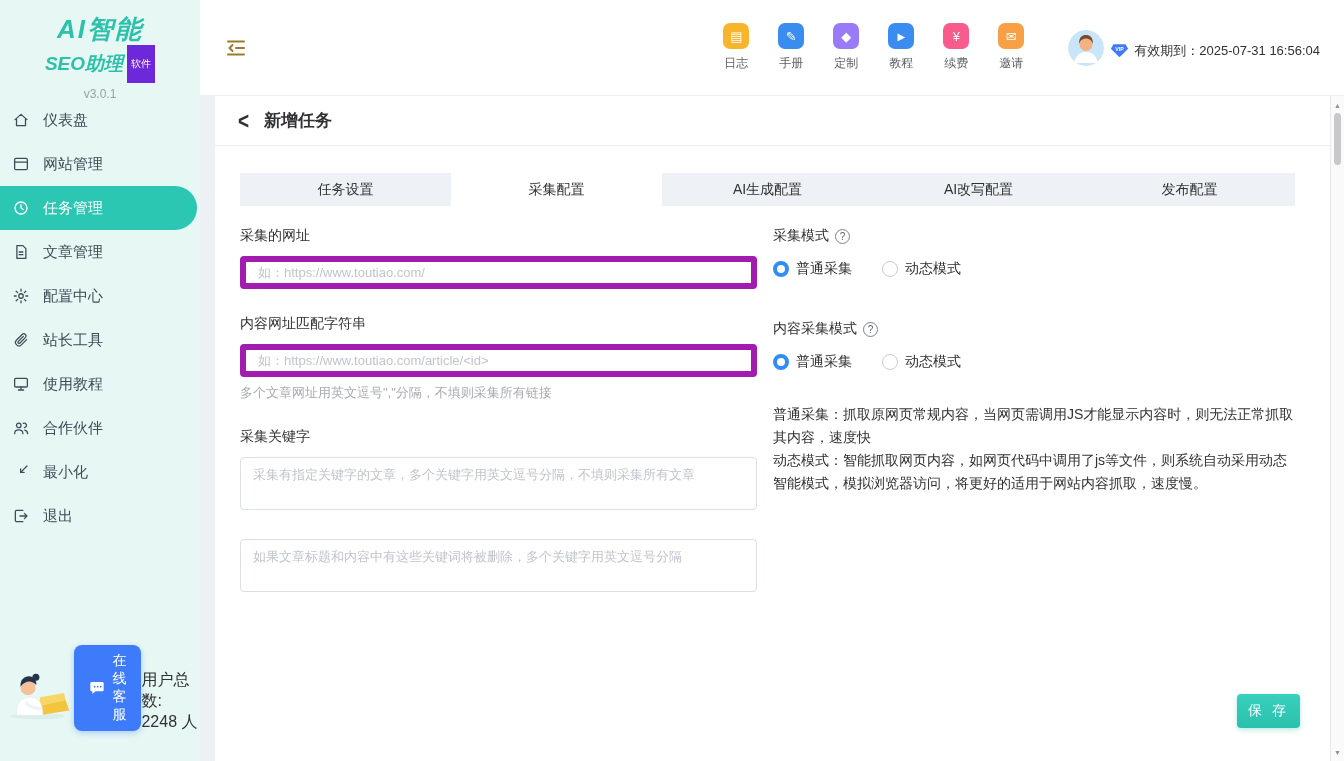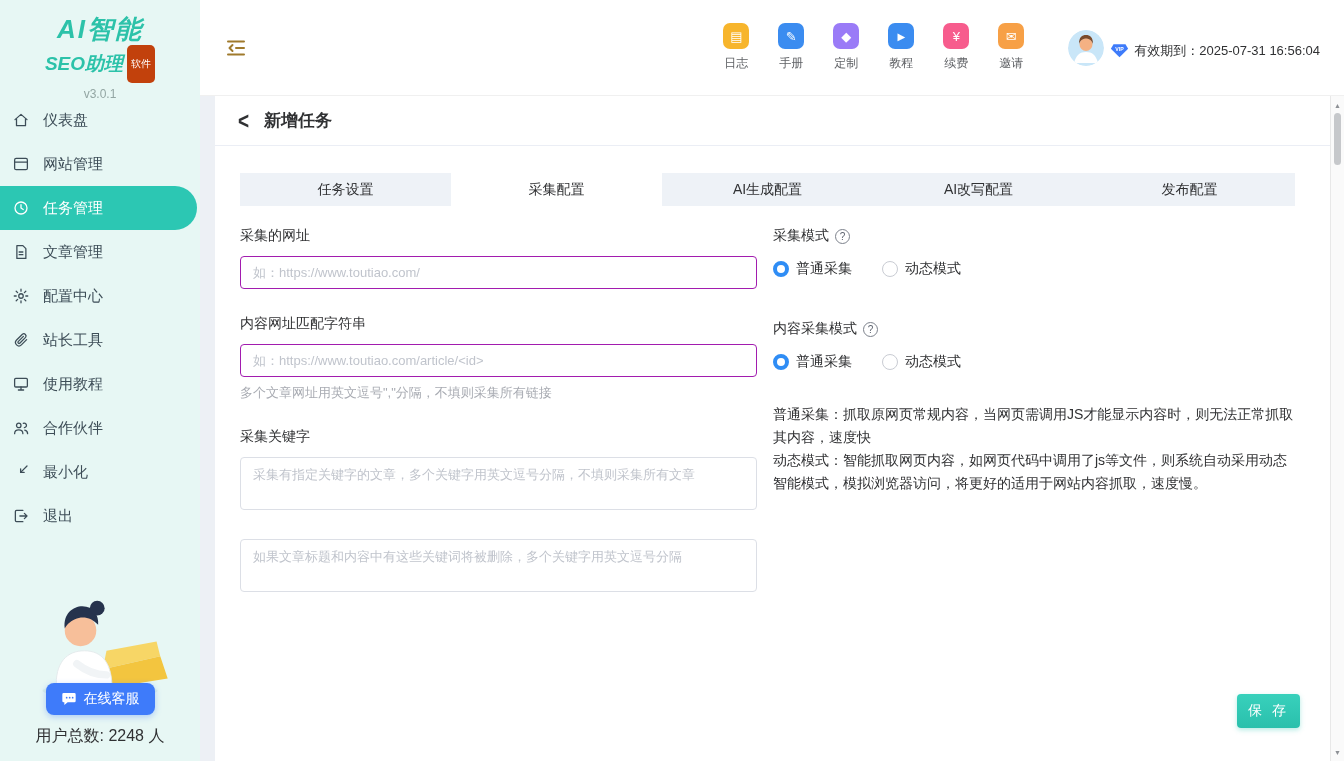--- a/index.html
+++ b/index.html
@@ -5,28 +5,28 @@
   * { margin:0; padding:0; box-sizing:border-box; }
   html,body { width:1344px; height:761px; overflow:hidden; }
   body { font-family:"Liberation Sans","DejaVu Sans",sans-serif; font-size:14px; color:#303133; background:#fff; }
   .app { display:flex; width:1344px; height:761px; }
 
   
   .sidebar { width:200px; flex-shrink:0; background:#e7f7f4; display:flex; flex-direction:column; }
   .brand { text-align:center; padding-top:12px; height:92px; }
   .brand-l1 { font-size:26px; font-weight:bold; font-style:italic; color:#2cc2a9; letter-spacing:2px; }
   .brand-l2 { font-size:19px; font-weight:bold; font-style:italic; color:#2cc2a9; display:flex; align-items:center; justify-content:center; gap:4px; margin-top:-2px; }
-  .brand-badge { font-size:10px; background:#c2410c; color:#fff; border-radius:5px; padding:12px 4px; font-style:normal; font-weight:normal; }
+  .brand-badge { font-size:10px; background:#6d28d9; color:#fff; border-radius:0; padding:12px 4px; font-style:normal; font-weight:normal; }
   .brand-version { font-size:12px; color:#93a6a3; margin-top:4px; }
   .menu { margin-top:6px; }
   .menu-item { height:44px; display:flex; align-items:center; padding-left:12px; gap:13px; font-size:15px; color:#3d4d57; cursor:pointer; }
   .menu-item.active { background:#2cc7b3; color:#fff; border-radius:0 24px 24px 0; width:197px; }
   .mi-icon { width:18px; height:18px; display:inline-flex; }
   .mi-icon svg { width:18px; height:18px; stroke:currentColor; fill:none; stroke-width:1.7; stroke-linecap:round; stroke-linejoin:round; }
-  .sidebar-bottom { margin-top:auto; display:flex; flex-direction:column; align-items:center; padding-bottom:14px; }
+  .sidebar-bottom { margin-top:auto; display:flex; flex-direction:row; align-items:center; padding-bottom:14px; }
   .illustration { width:164px; height:102px; }
   .support-btn { display:inline-flex; align-items:center; gap:7px; background:#3e7bfa; color:#fff; border:none; border-radius:8px; padding:7px 15px; font-size:14px; margin-top:-16px; cursor:pointer; box-shadow:0 2px 6px rgba(62,123,250,.35); font-family:inherit; }
   .user-total { font-size:16px; color:#303133; margin-top:11px; }
 
   
   .main { flex:1; display:flex; flex-direction:column; min-width:0; }
   .topbar { height:96px; background:#fff; display:flex; align-items:center; padding:0 10px 0 24px; flex-shrink:0; border-bottom:1px solid #f0f0f0; }
   .collapse { width:24px; height:24px; cursor:pointer; display:inline-flex; }
   .collapse svg { width:24px; height:24px; stroke:#a07a2c; fill:none; stroke-width:2; stroke-linecap:round; stroke-linejoin:round; }
   .top-actions { display:flex; gap:25px; margin-left:auto; align-items:flex-start; }
@@ -44,21 +44,21 @@
   .back { font-size:19px; color:#303133; cursor:pointer; line-height:1; font-weight:bold; transform:scaleY(1.3); }
   .page-title { font-size:17px; color:#303133; font-weight:600; }
 
   .tabs { display:flex; background:#eef2f7; margin-top:27px; height:33px; }
   .tab { flex:1; display:flex; align-items:center; justify-content:center; font-size:14px; color:#303133; cursor:pointer; }
   .tab.active { background:#fff; }
 
   .form { display:grid; grid-template-columns:517px 1fr; column-gap:16px; margin-top:21px; }
   .fgroup { margin-bottom:26px; }
   .flabel { font-size:14px; color:#303133; margin-bottom:11px; display:flex; align-items:center; gap:6px; }
-  .text-input { width:100%; height:33px; border:1px solid #a21caf; border-radius:4px; padding:0 12px; font-size:13px; color:#333; outline:none; font-family:inherit; background:#fff; }
+  .text-input { width:100%; height:33px; border:6px solid #a21caf; border-radius:4px; padding:0 12px; font-size:13px; color:#333; outline:none; font-family:inherit; background:#fff; }
   .area-input { width:100%; height:53px; border:1px solid #dcdfe6; border-radius:4px; padding:8px 12px; font-size:13px; color:#333; resize:none; outline:none; font-family:inherit; background:#fff; }
   .text-input::placeholder, .area-input::placeholder { color:#c0c4cc; }
   .fhint { font-size:13px; color:#a8abb2; margin-top:7px; }
   .help-icon { width:15px; height:15px; border:1px solid #7d828c; border-radius:50%; font-size:10px; color:#5c626e; display:inline-flex; align-items:center; justify-content:center; cursor:pointer; flex-shrink:0; }
   .radio-row { display:flex; gap:30px; margin-top:15px; }
   .radio { display:inline-flex; align-items:center; gap:7px; cursor:pointer; font-size:14px; color:#303133; }
   .rb { width:16px; height:16px; border-radius:50%; border:1px solid #c9ccd3; background:#fff; flex-shrink:0; }
   .rb.checked { border:4.5px solid #2f8df5; }
   .mode-desc { margin-top:32px; font-size:14px; color:#303133; line-height:23px; }
   .mode-desc p { margin:0; }

